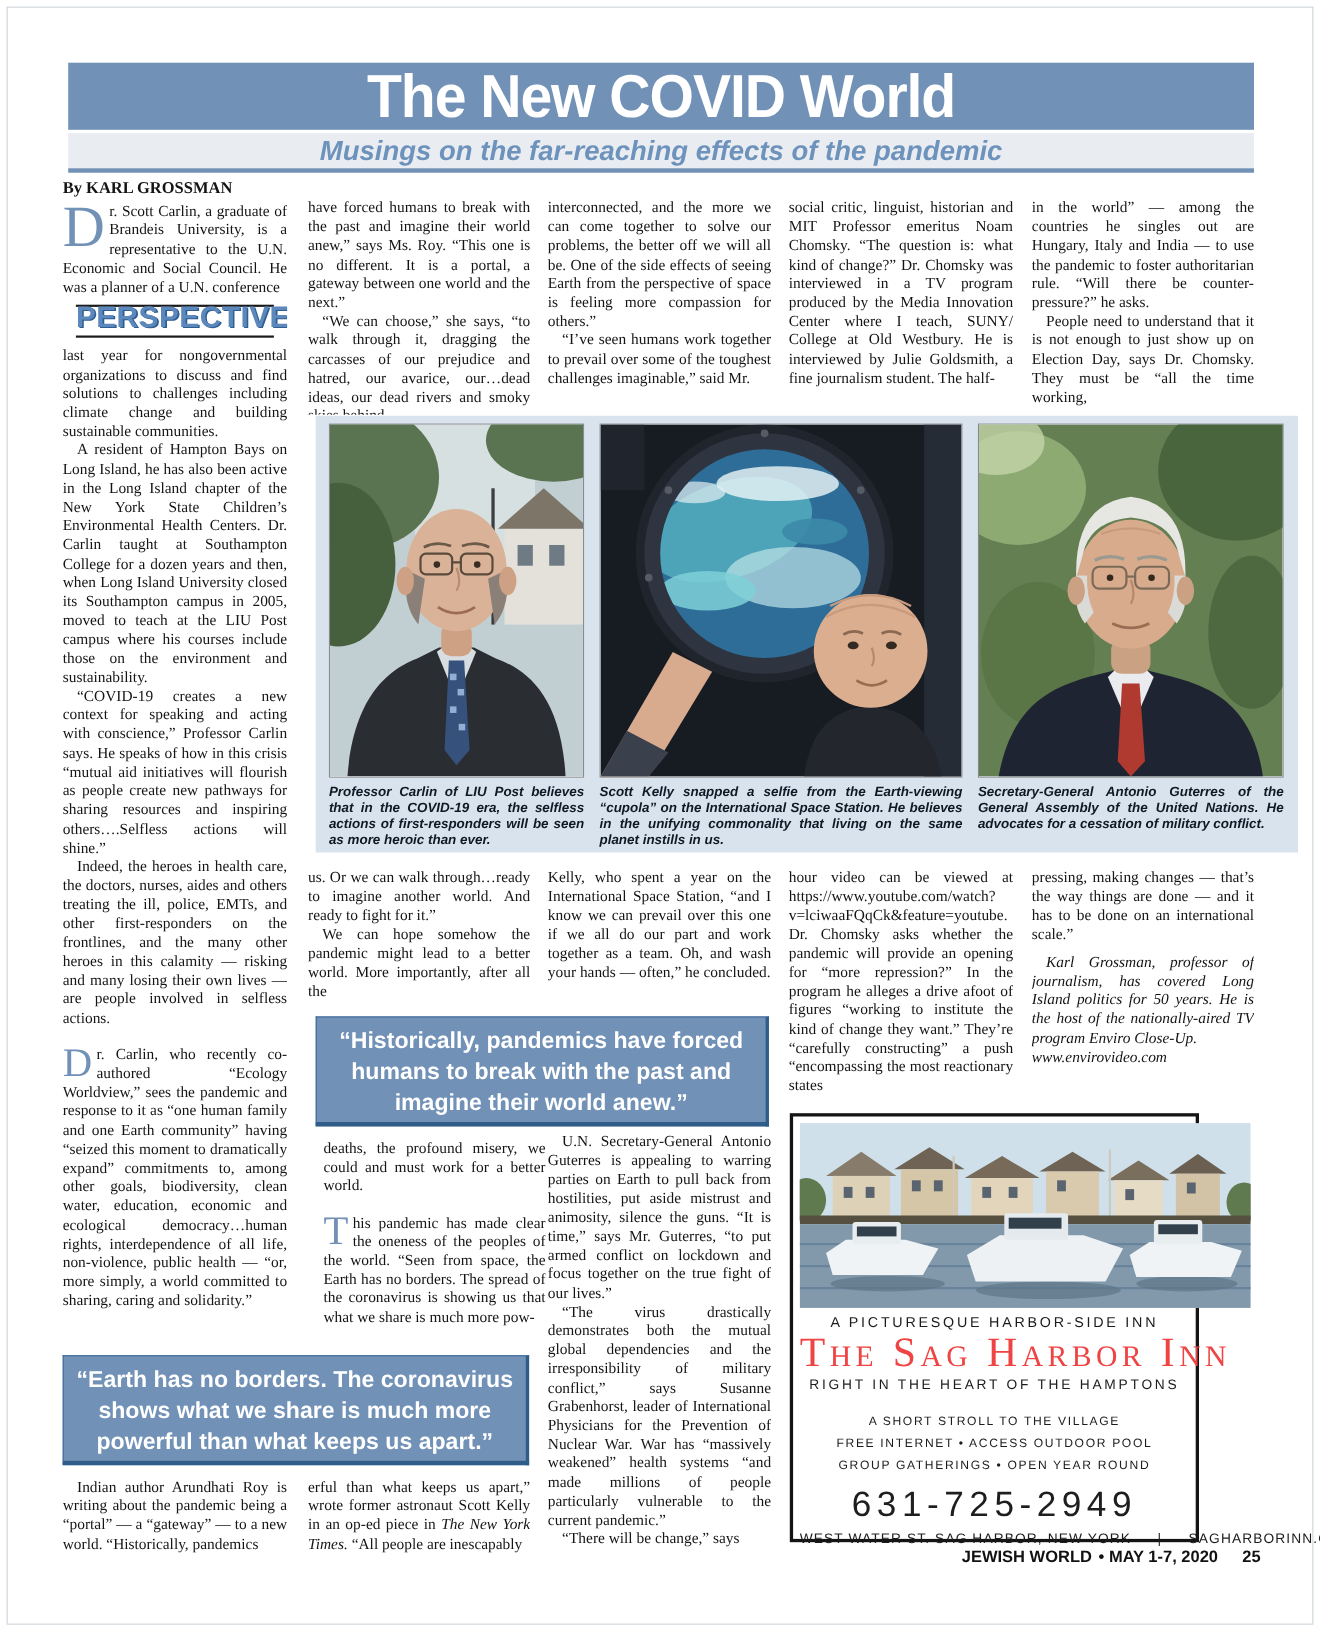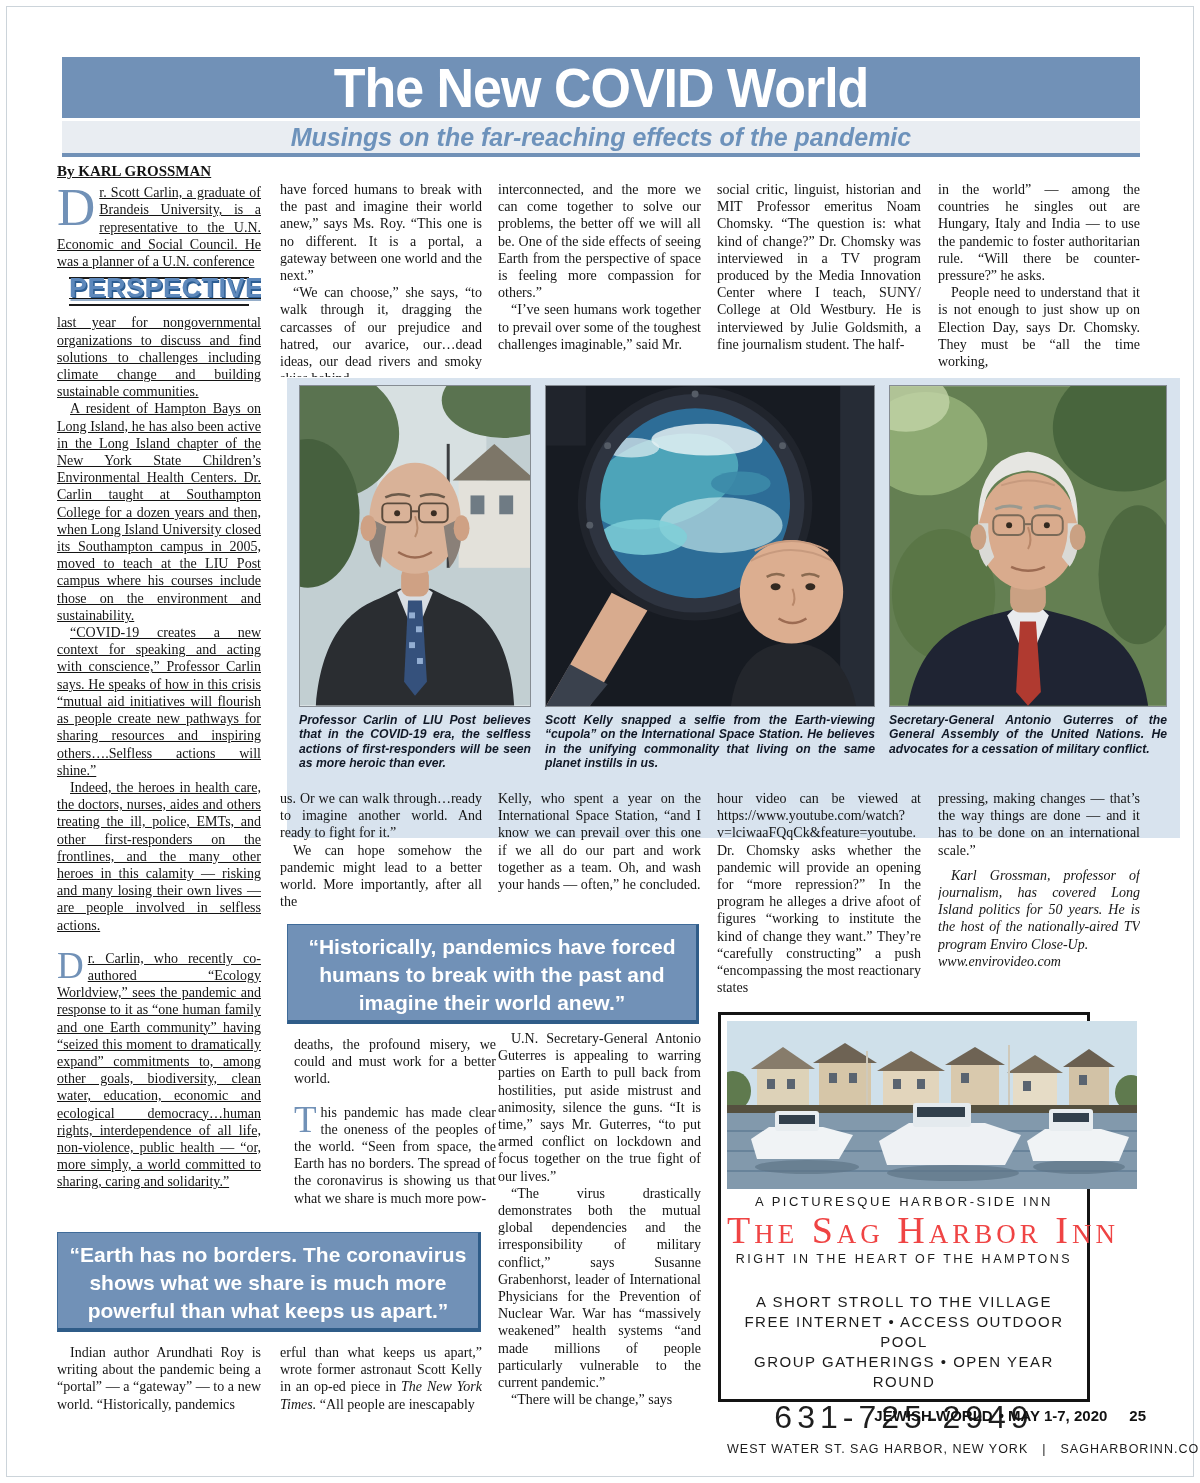--- a/index.html
+++ b/index.html
@@ -43,62 +43,62 @@
   .bio-url { font-style:italic; text-align:left; margin:0; }
 
   
   .pullquote { position:absolute; background:var(--accent-blue,#7191b7); color:#ffffff;
     font-family:"Liberation Sans",sans-serif; font-weight:bold; text-align:center;
     font-size:21px; line-height:28px; padding:8px 6px; box-sizing:border-box;
     border:1px solid #3f6b99; border-bottom:4px solid var(--accent-blue-dark,#2f5c88);
     border-right:3px solid var(--accent-blue-dark,#2f5c88); }
 
   
-  .photo-panel { position:absolute; left:287px; top:378px; width:893px; height:460px;
+  .photo-panel { position:absolute; left:287px; top:378px; width:893px; height:397px;
     background:var(--panel-blue,#d8e3ee); }
   .photo { position:absolute; top:7px; margin:0; }
   .photo svg { display:block; border:1px solid #868c93; box-sizing:border-box; background:#fff; }
   .photo figcaption { margin-top:6px; font-family:"Liberation Sans",sans-serif; font-weight:bold;
     font-style:italic; font-size:12.2px; line-height:14.4px; color:var(--caption-text,#101826);
     text-align:justify; }
 
   
   .ad { position:absolute; left:718px; top:1012px; width:372px; height:390px; background:#ffffff;
     border:3px solid #141414; box-sizing:border-box; text-align:center;
     font-family:"Liberation Sans",sans-serif; color:#1c1c1c; padding:6px 6px 0 6px; }
   .ad-photo svg { display:block; width:410px; height:168px; }
   .ad-tagline { margin-top:5px; font-size:13px; letter-spacing:2.5px; white-space:nowrap; }
   .ad-name { margin-top:2px; font-family:"Liberation Serif",serif; font-variant:small-caps;
     font-size:38px; line-height:1; letter-spacing:4px; color:#ef4444; white-space:nowrap; }
   .ad-sub { margin-top:3px; font-size:12.5px; letter-spacing:2.5px; white-space:nowrap; }
-  .ad-lines { margin-top:26px; font-size:15px; letter-spacing:1.5px; line-height:20px; }
+  .ad-lines { margin-top:16px; font-size:11px; letter-spacing:1.5px; line-height:20px; }
   .ad-phone { margin-top:7px; font-size:32px; letter-spacing:5px; color:#1e1e1e; }
   .ad-address { margin-top:6px; font-size:12.5px; letter-spacing:1px; display:flex;
-    justify-content:flex-start; gap:14px; white-space:nowrap; }
+    justify-content:flex-start; gap:24px; white-space:nowrap; }
 
   
   .footer { position:absolute; top:1407px; right:54px; font-family:"Liberation Sans",sans-serif;
     font-weight:bold; font-size:15px; color:#111111; }
   .footer .pageno { margin-left:22px; }
   .footer .fdate { margin-left:6px; }
 </style>
 </head>
 <body>
 
 <div class="sheet">
   <div class="frame"></div>
 
   <div class="banner">
     <span class="banner-title">The New COVID World</span>
   </div>
   <div class="subband">
     <span>Musings on the far-reaching effects of the pandemic</span>
   </div>
 
-  <div class="colseg" style="left:57px; top:163px; width:204px; height:1062px;text-decoration:underline;">
+  <div class="colseg" style="left:57px; top:163px; width:204px; height:1062px;">
     <p class="byline">By KARL GROSSMAN</p>
     <p class="para flush"><span class="dc dc3">D</span><span>r. Scott Carlin, a graduate of Brandeis University, is a representative to the U.N. Economic and Social Council. He was a planner of a U.N. conference</span></p>
     <div class="perspective"><span>PERSPECTIVE</span></div>
     <p class="para flush">last year for nongovernmental organizations to discuss and find solutions to challenges including climate change and building sustainable communities.</p>
     <p class="para">A resident of Hampton Bays on Long Island, he has also been active in the Long Island chapter of the New York State Children’s Environmental Health Centers. Dr. Carlin taught at Southampton College for a dozen years and then, when Long Island University closed its Southampton campus in 2005, moved to teach at the LIU Post campus where his courses include those on the environment and sustainability.</p>
     <p class="para">“COVID-19 creates a new context for speaking and acting with conscience,” Professor Carlin says. He speaks of how in this crisis “mutual aid initiatives will flourish as people create new pathways for sharing resources and inspiring others….Selfless actions will shine.”</p>
     <p class="para">Indeed, the heroes in health care, the doctors, nurses, aides and others treating the ill, police, EMTs, and other first-responders on the frontlines, and the many other heroes in this calamity — risking and many losing their own lives — are people involved in selfless actions.</p>
     <p class="para flush gap"><span class="dc dc2">D</span><span>r. Carlin, who recently co-authored “Ecology Worldview,” sees the pandemic and response to it as “one human family and one Earth community” having “seized this moment to dramatically expand” commitments to, among other goals, biodiversity, clean water, education, economic and ecological democracy…human rights, interdependence of all life, non-violence, public health — “or, more simply, a world committed to sharing, caring and solidarity.”</span></p>
   </div>
 

